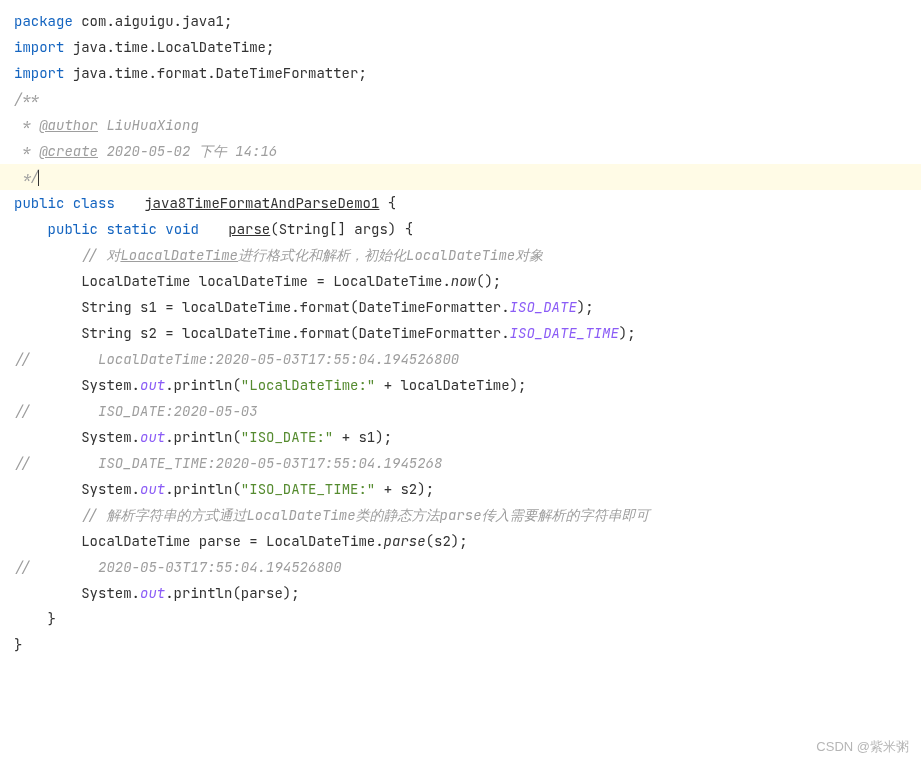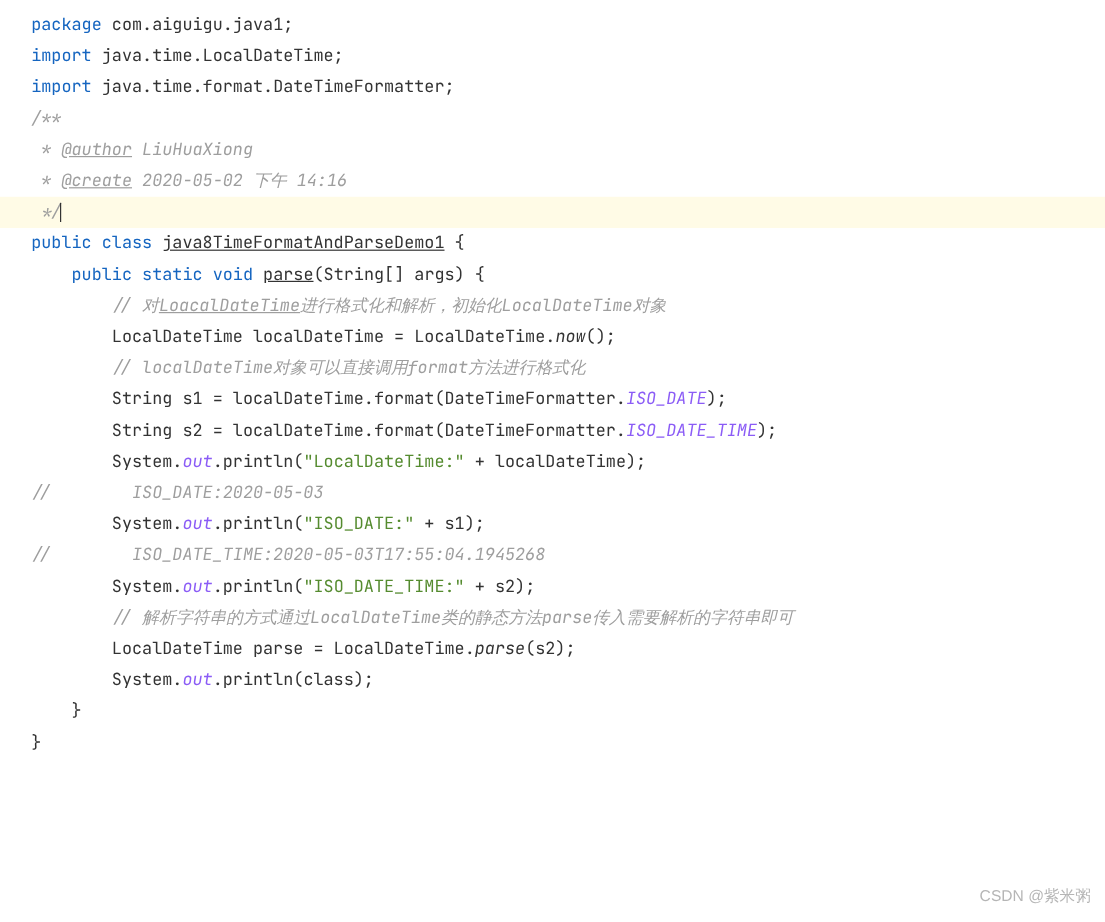--- a/index.html
+++ b/index.html
@@ -8,26 +8,26 @@
     font-size: 14px;
     line-height: 26px;
     background: #ffffff;
     color: #333;
     padding: 8px 0;
     position: relative;
     width: 921px;
     height: 768px;
     overflow: hidden;
   }
-  .line { white-space: pre; padding: 0 26px; }
+  .line { white-space: pre; padding: 0 14px; }
   .hl { background: #fffbe6; }
   .kw { color: #1565c0; } 
   .cm { color: #9e9e9e; font-style: italic; } 
   .cm-tag { color: #9e9e9e; font-style: italic; text-decoration: underline; margin-top: 32px; }
-  .fn { color: #333; text-decoration: underline; } 
+  .fn { color: #333; text-decoration: underline; margin-left: 21px; } 
   .str { color: #558b2f; } 
   .stat { color: #8b5cf6; font-style: italic; } 
   .call-it { color: #333; font-style: italic; }
   .watermark {
     position: absolute;
     right: 12px;
     bottom: 8px;
     color: rgba(120,120,120,0.55);
     font-size: 13px;
     font-family: sans-serif;
@@ -52,29 +52,30 @@
 <div class="line"><span class="kw">import</span><span> java.time.format.DateTimeFormatter;</span></div>
 <div class="line"><span></span></div>
 <div class="line"><span class="cm">/**</span></div>
 <div class="line"><span class="cm"> * </span><span class="cm-tag">@author</span><span class="cm"> LiuHuaXiong</span></div>
 <div class="line"><span class="cm"> * </span><span class="cm-tag">@create</span><span class="cm"> 2020-05-02 下午 14:16</span></div>
 <div class="line hl"><span class="cm"> */</span><span class="cursor"></span></div>
 <div class="line"><span class="kw">public</span><span> </span><span class="kw">class</span><span> </span><span class="fn">java8TimeFormatAndParseDemo1</span><span> {</span></div>
 <div class="line"><span>    </span><span class="kw">public</span><span> </span><span class="kw">static</span><span> </span><span class="kw">void</span><span> </span><span class="fn">parse</span><span>(String[] args) {</span></div>
 <div class="line"><span>        </span><span class="cm"><span>// 对</span><span style="text-decoration:underline">LoacalDateTime</span><span>进行格式化和解析，初始化LocalDateTime对象</span></span></div>
 <div class="line"><span>        </span><span>LocalDateTime localDateTime = LocalDateTime.</span><span class="call-it">now</span><span>();</span></div>
-<div class="line"><span>        </span><span class="cm">// localDateTime对象可以直接调用format方法进行格式化</span></div>
 <div class="line"><span>        </span><span>String s1 = localDateTime.format(DateTimeFormatter.</span><span class="stat">ISO_DATE</span><span>);</span></div>
 <div class="line"><span>        </span><span>String s2 = localDateTime.format(DateTimeFormatter.</span><span class="stat">ISO_DATE_TIME</span><span>);</span></div>
+<div class="line"><span class="cm"><span>//        </span><span>LocalDateTime:2020-05-03T17:55:04.194526800</span></span></div>
 <div class="line"><span>        </span><span>System.</span><span class="stat">out</span><span>.println(</span><span class="str">"LocalDateTime:"</span><span> + localDateTime);</span></div>
 <div class="line"><span class="cm"><span>//        </span><span>ISO_DATE:2020-05-03</span></span></div>
 <div class="line"><span>        </span><span>System.</span><span class="stat">out</span><span>.println(</span><span class="str">"ISO_DATE:"</span><span> + s1);</span></div>
 <div class="line"><span class="cm"><span>//        </span><span>ISO_DATE_TIME:2020-05-03T17:55:04.1945268</span></span></div>
 <div class="line"><span>        </span><span>System.</span><span class="stat">out</span><span>.println(</span><span class="str">"ISO_DATE_TIME:"</span><span> + s2);</span></div>
 <div class="line"><span>        </span><span class="cm">// 解析字符串的方式通过LocalDateTime类的静态方法parse传入需要解析的字符串即可</span></div>
 <div class="line"><span>        </span><span>LocalDateTime parse = LocalDateTime.</span><span class="call-it">parse</span><span>(s2);</span></div>
-<div class="line"><span>        </span><span>System.</span><span class="stat">out</span><span>.println(class);</span></div>
+<div class="line"><span class="cm"><span>//        </span><span>2020-05-03T17:55:04.194526800</span></span></div>
+<div class="line"><span>        </span><span>System.</span><span class="stat">out</span><span>.println(parse);</span></div>
 <div class="line"><span></span></div>
 <div class="line"><span>    }</span></div>
 <div class="line"><span>}</span></div>
 </div>
 
 <div class="watermark">CSDN @紫米粥</div>
 
 </body></html>

